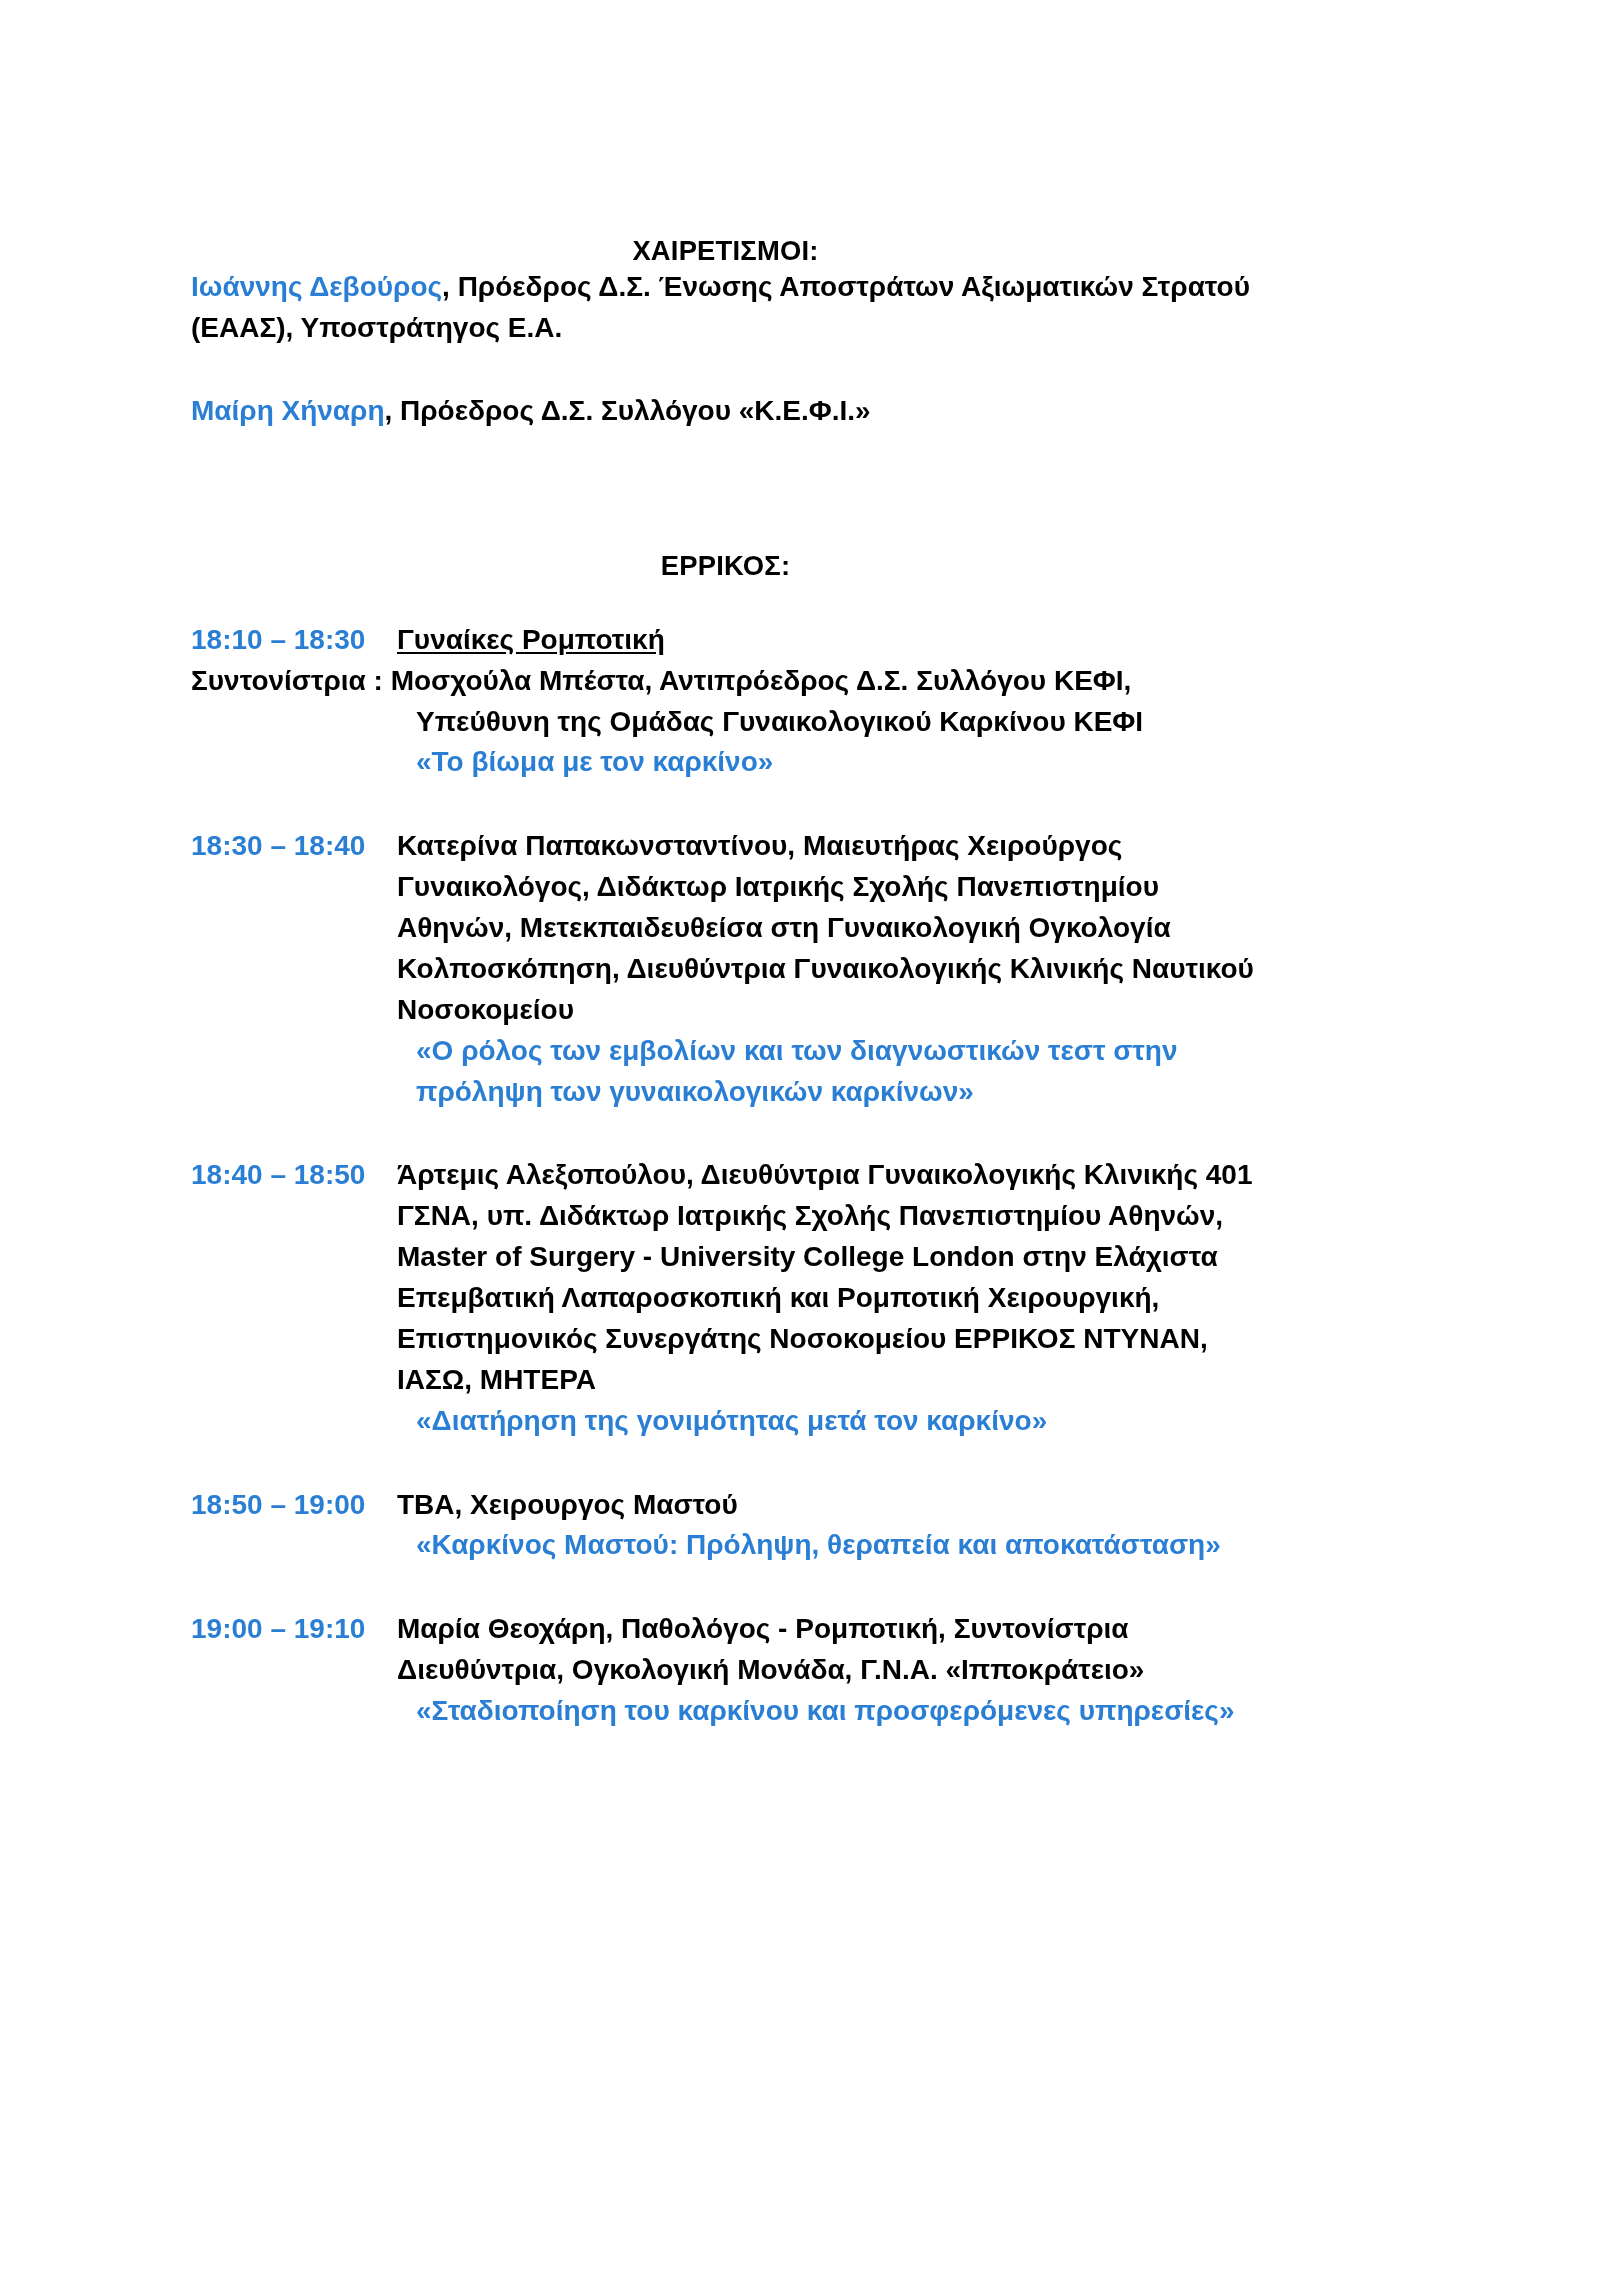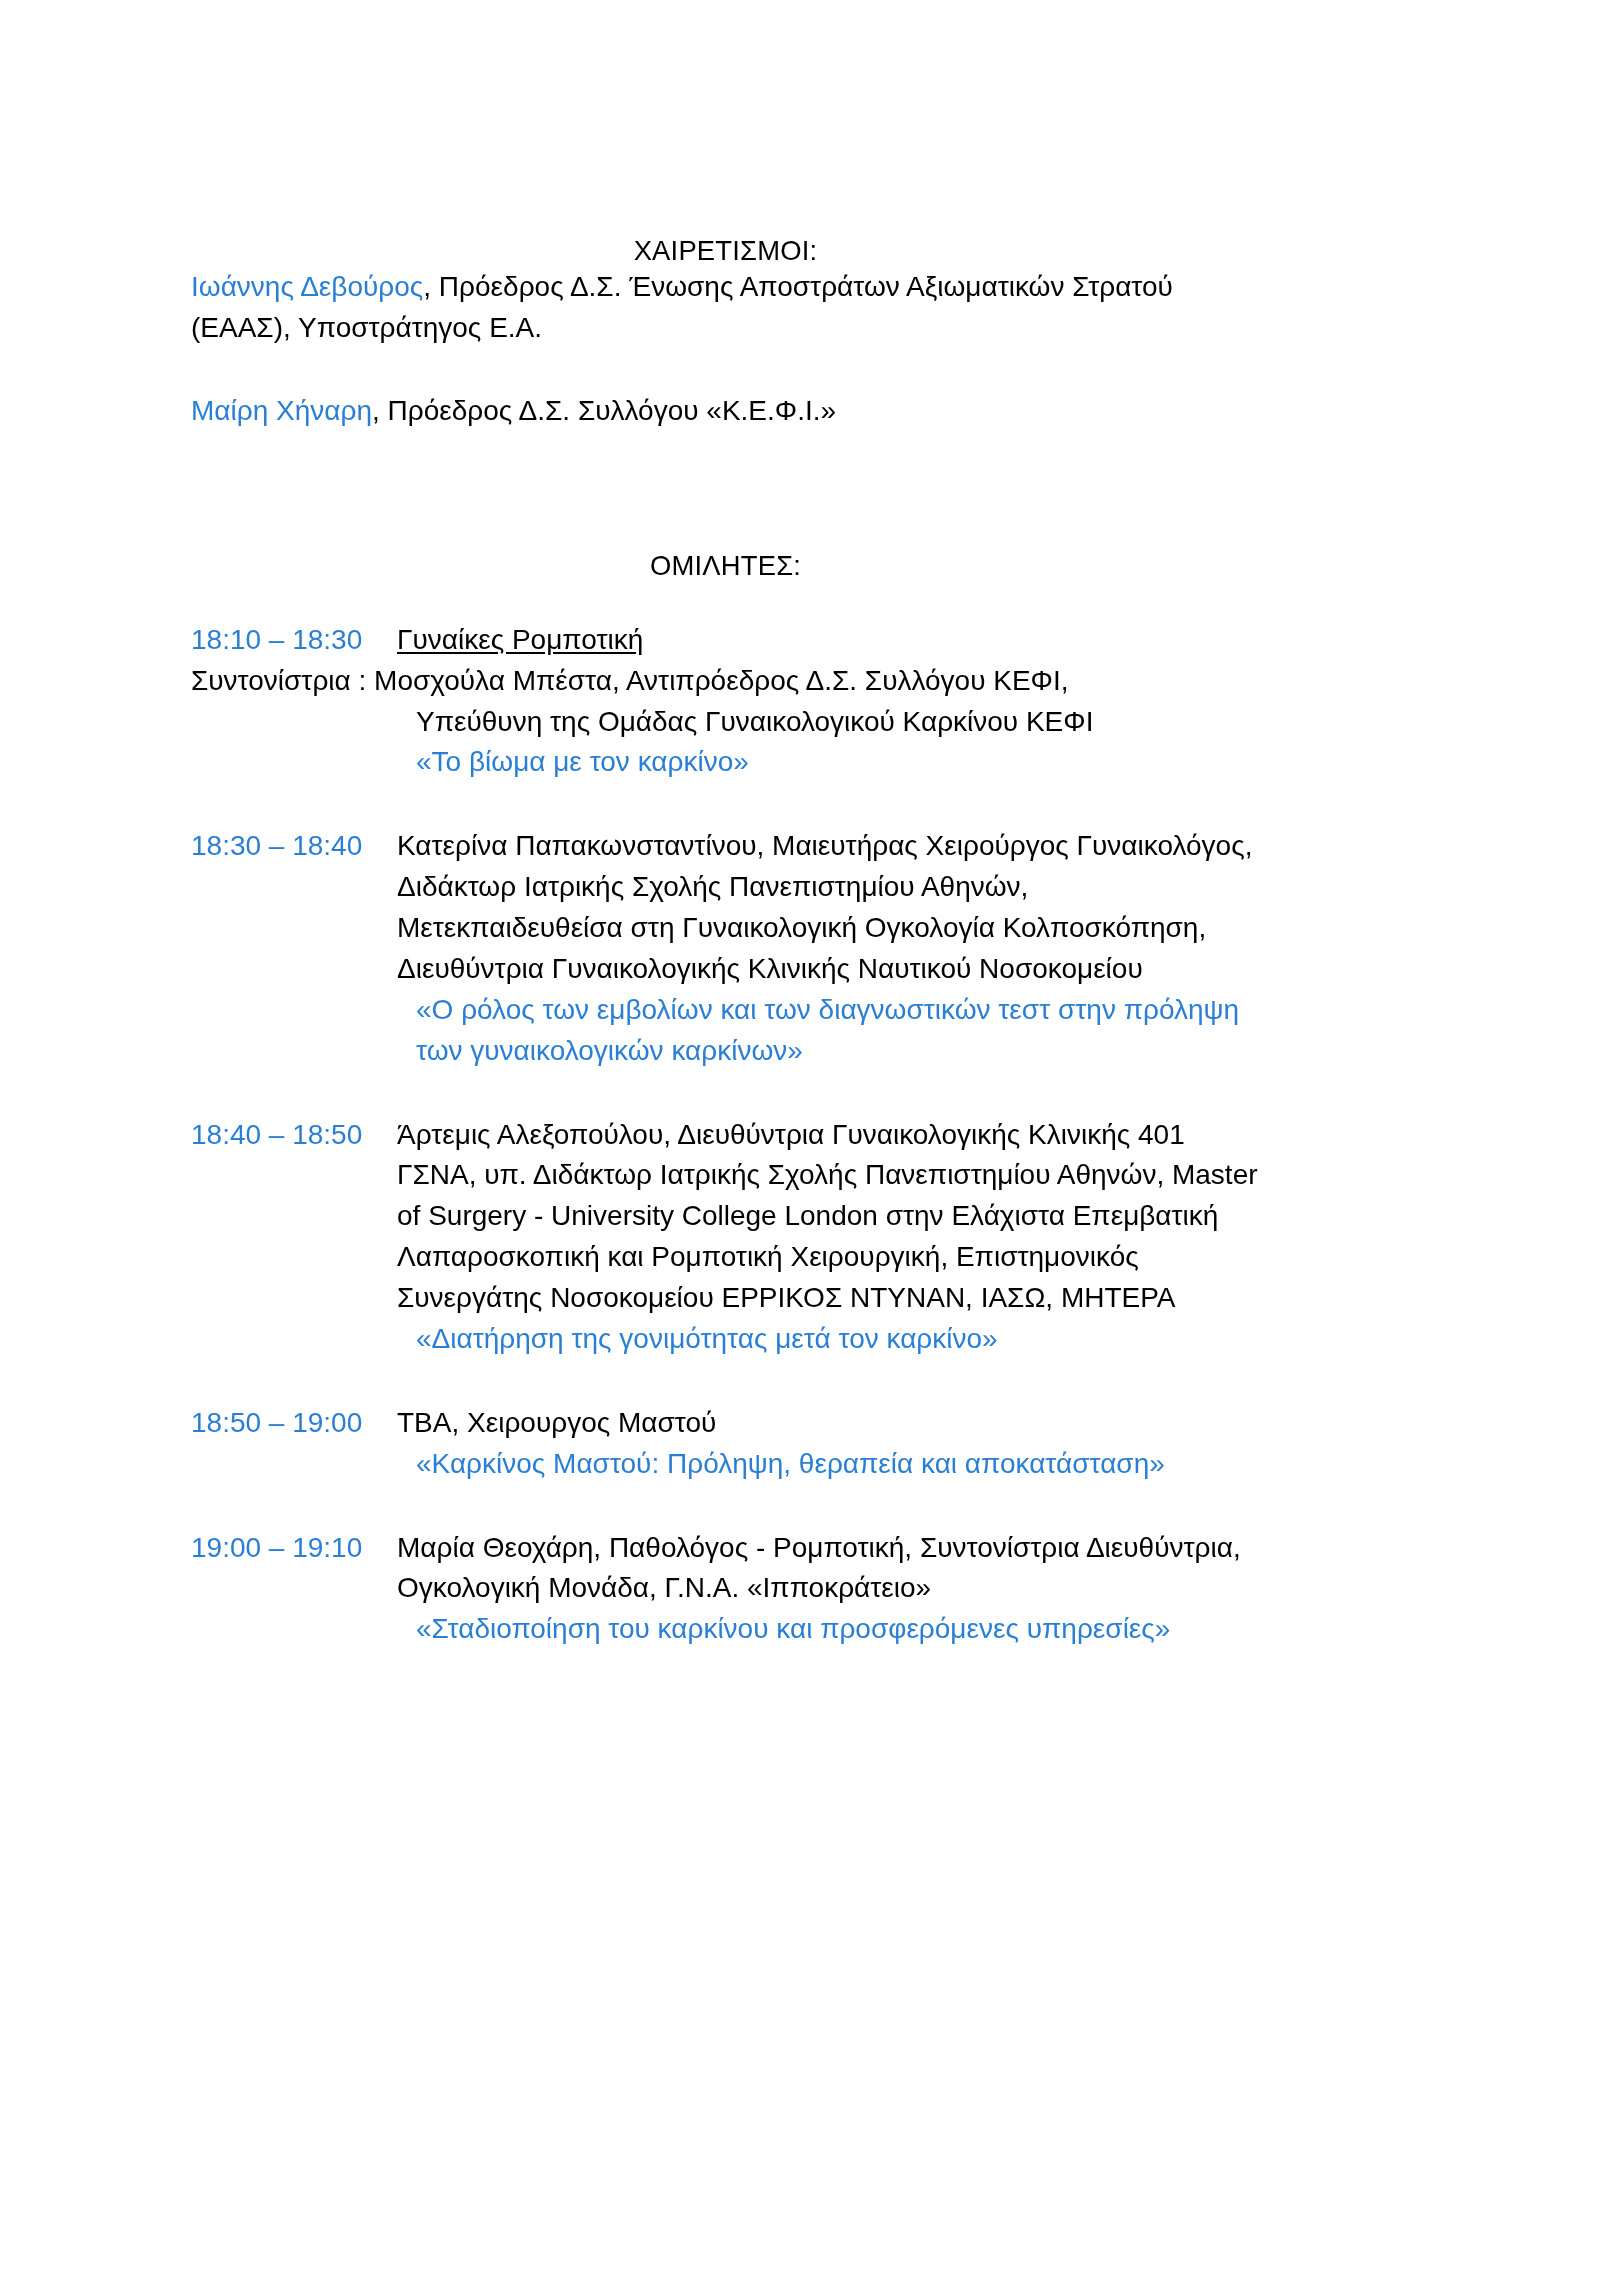--- a/index.html
+++ b/index.html
@@ -12,20 +12,21 @@
     height: 2293px;
     font-family: "Liberation Sans", sans-serif;
     color: #000000;
   }
   .page {
     position: relative;
     width: 1451px;
     height: 2293px;
     box-sizing: border-box;
     padding: 235px 191px 0 191px;
+    font-weight: bold;
   }
   .centered {
     text-align: center;
   }
   .heading {
     font-size: 27.4px;
     letter-spacing: 0.2px;
     color: #000;
   }
   .name-blue {
@@ -95,21 +96,21 @@
 
   <div class="greet-block">
     <div class="greet-line">
       <span class="name-blue">Ιωάννης Δεβούρος</span><span>, Πρόεδρος Δ.Σ. Ένωσης Αποστράτων Αξιωματικών Στρατού (ΕΑΑΣ), Υποστράτηγος Ε.Α.</span>
     </div>
     <div class="greet-line second">
       <span class="name-blue">Μαίρη Χήναρη</span><span>, Πρόεδρος Δ.Σ. Συλλόγου «Κ.Ε.Φ.Ι.»</span>
     </div>
   </div>
 
-  <div class="centered heading spk-heading">ΟΜΙΛΗΤΕΣ:</div>
+  <div class="centered heading spk-heading">ΕΡΡΙΚΟΣ:</div>
 
   <div class="sessions">
 
     <div class="session">
       <div class="row">
         <div class="time">18:10 – 18:30</div>
         <div class="desc underline">Γυναίκες Ρομποτική</div>
       </div>
       <div class="moderator">Συντονίστρια : Μοσχούλα Μπέστα, Αντιπρόεδρος Δ.Σ. Συλλόγου ΚΕΦΙ,</div>
       <div class="sub-line">Υπεύθυνη της Ομάδας Γυναικολογικού Καρκίνου ΚΕΦΙ</div>

